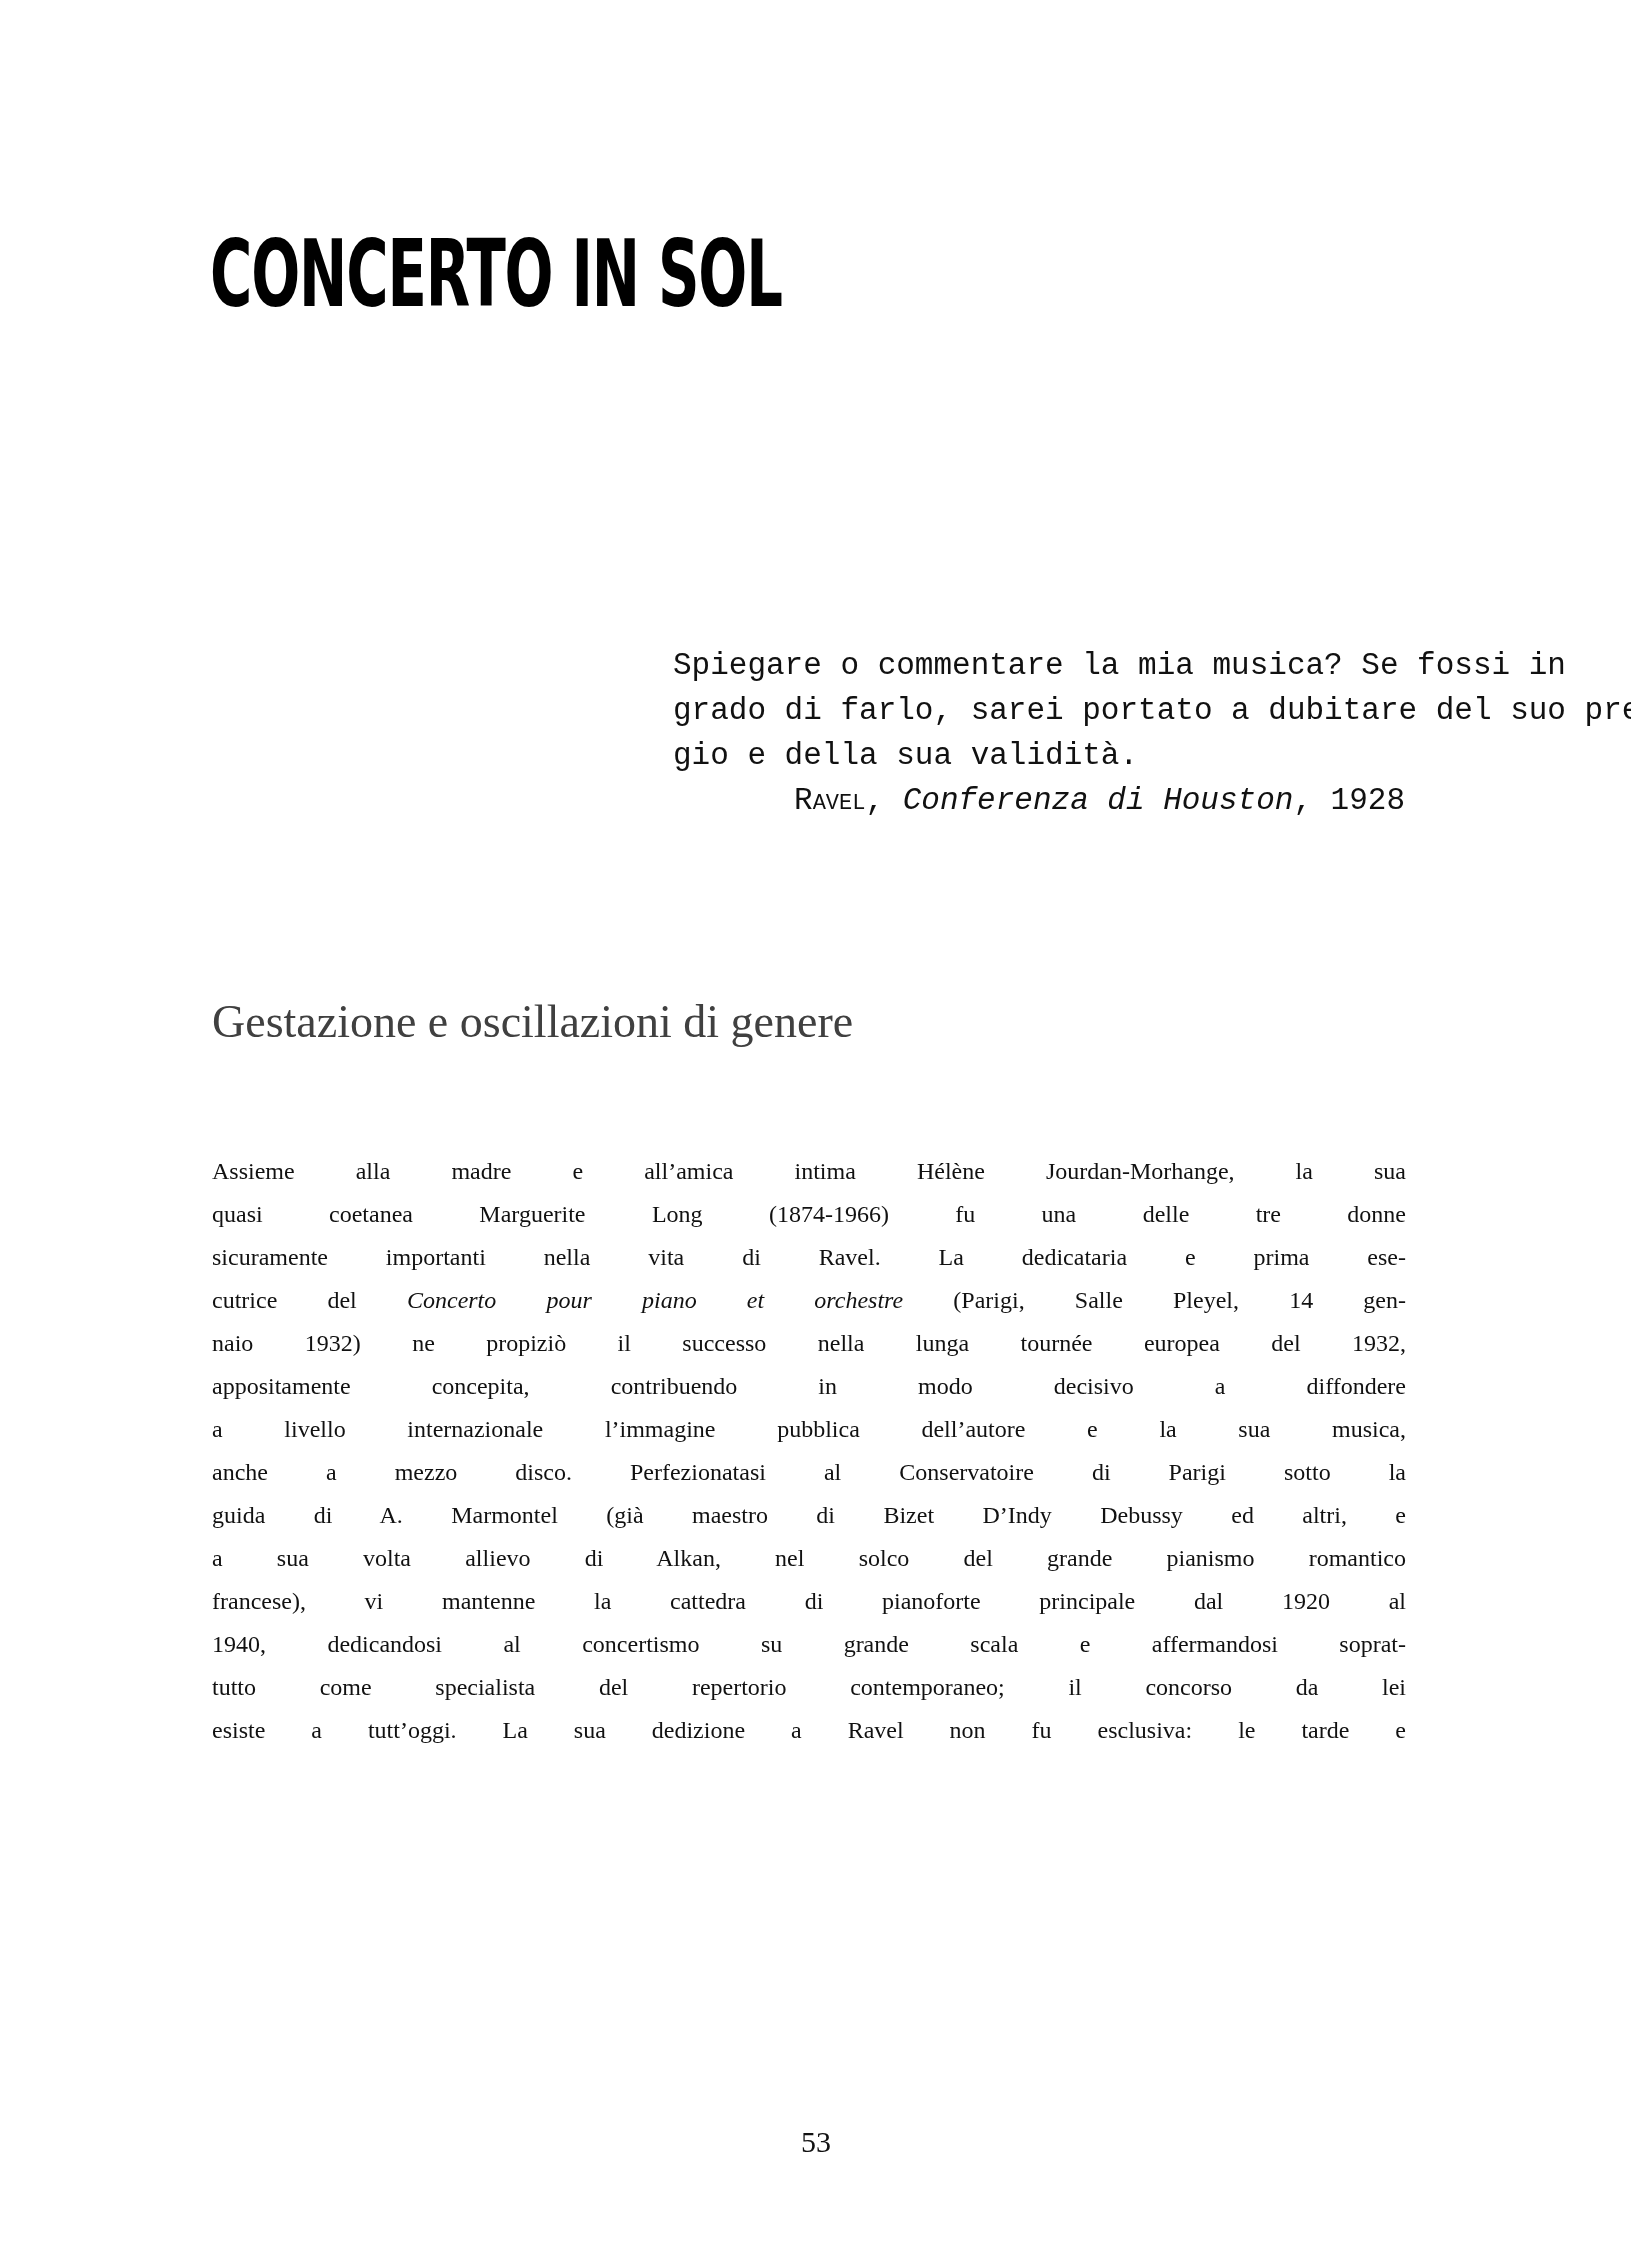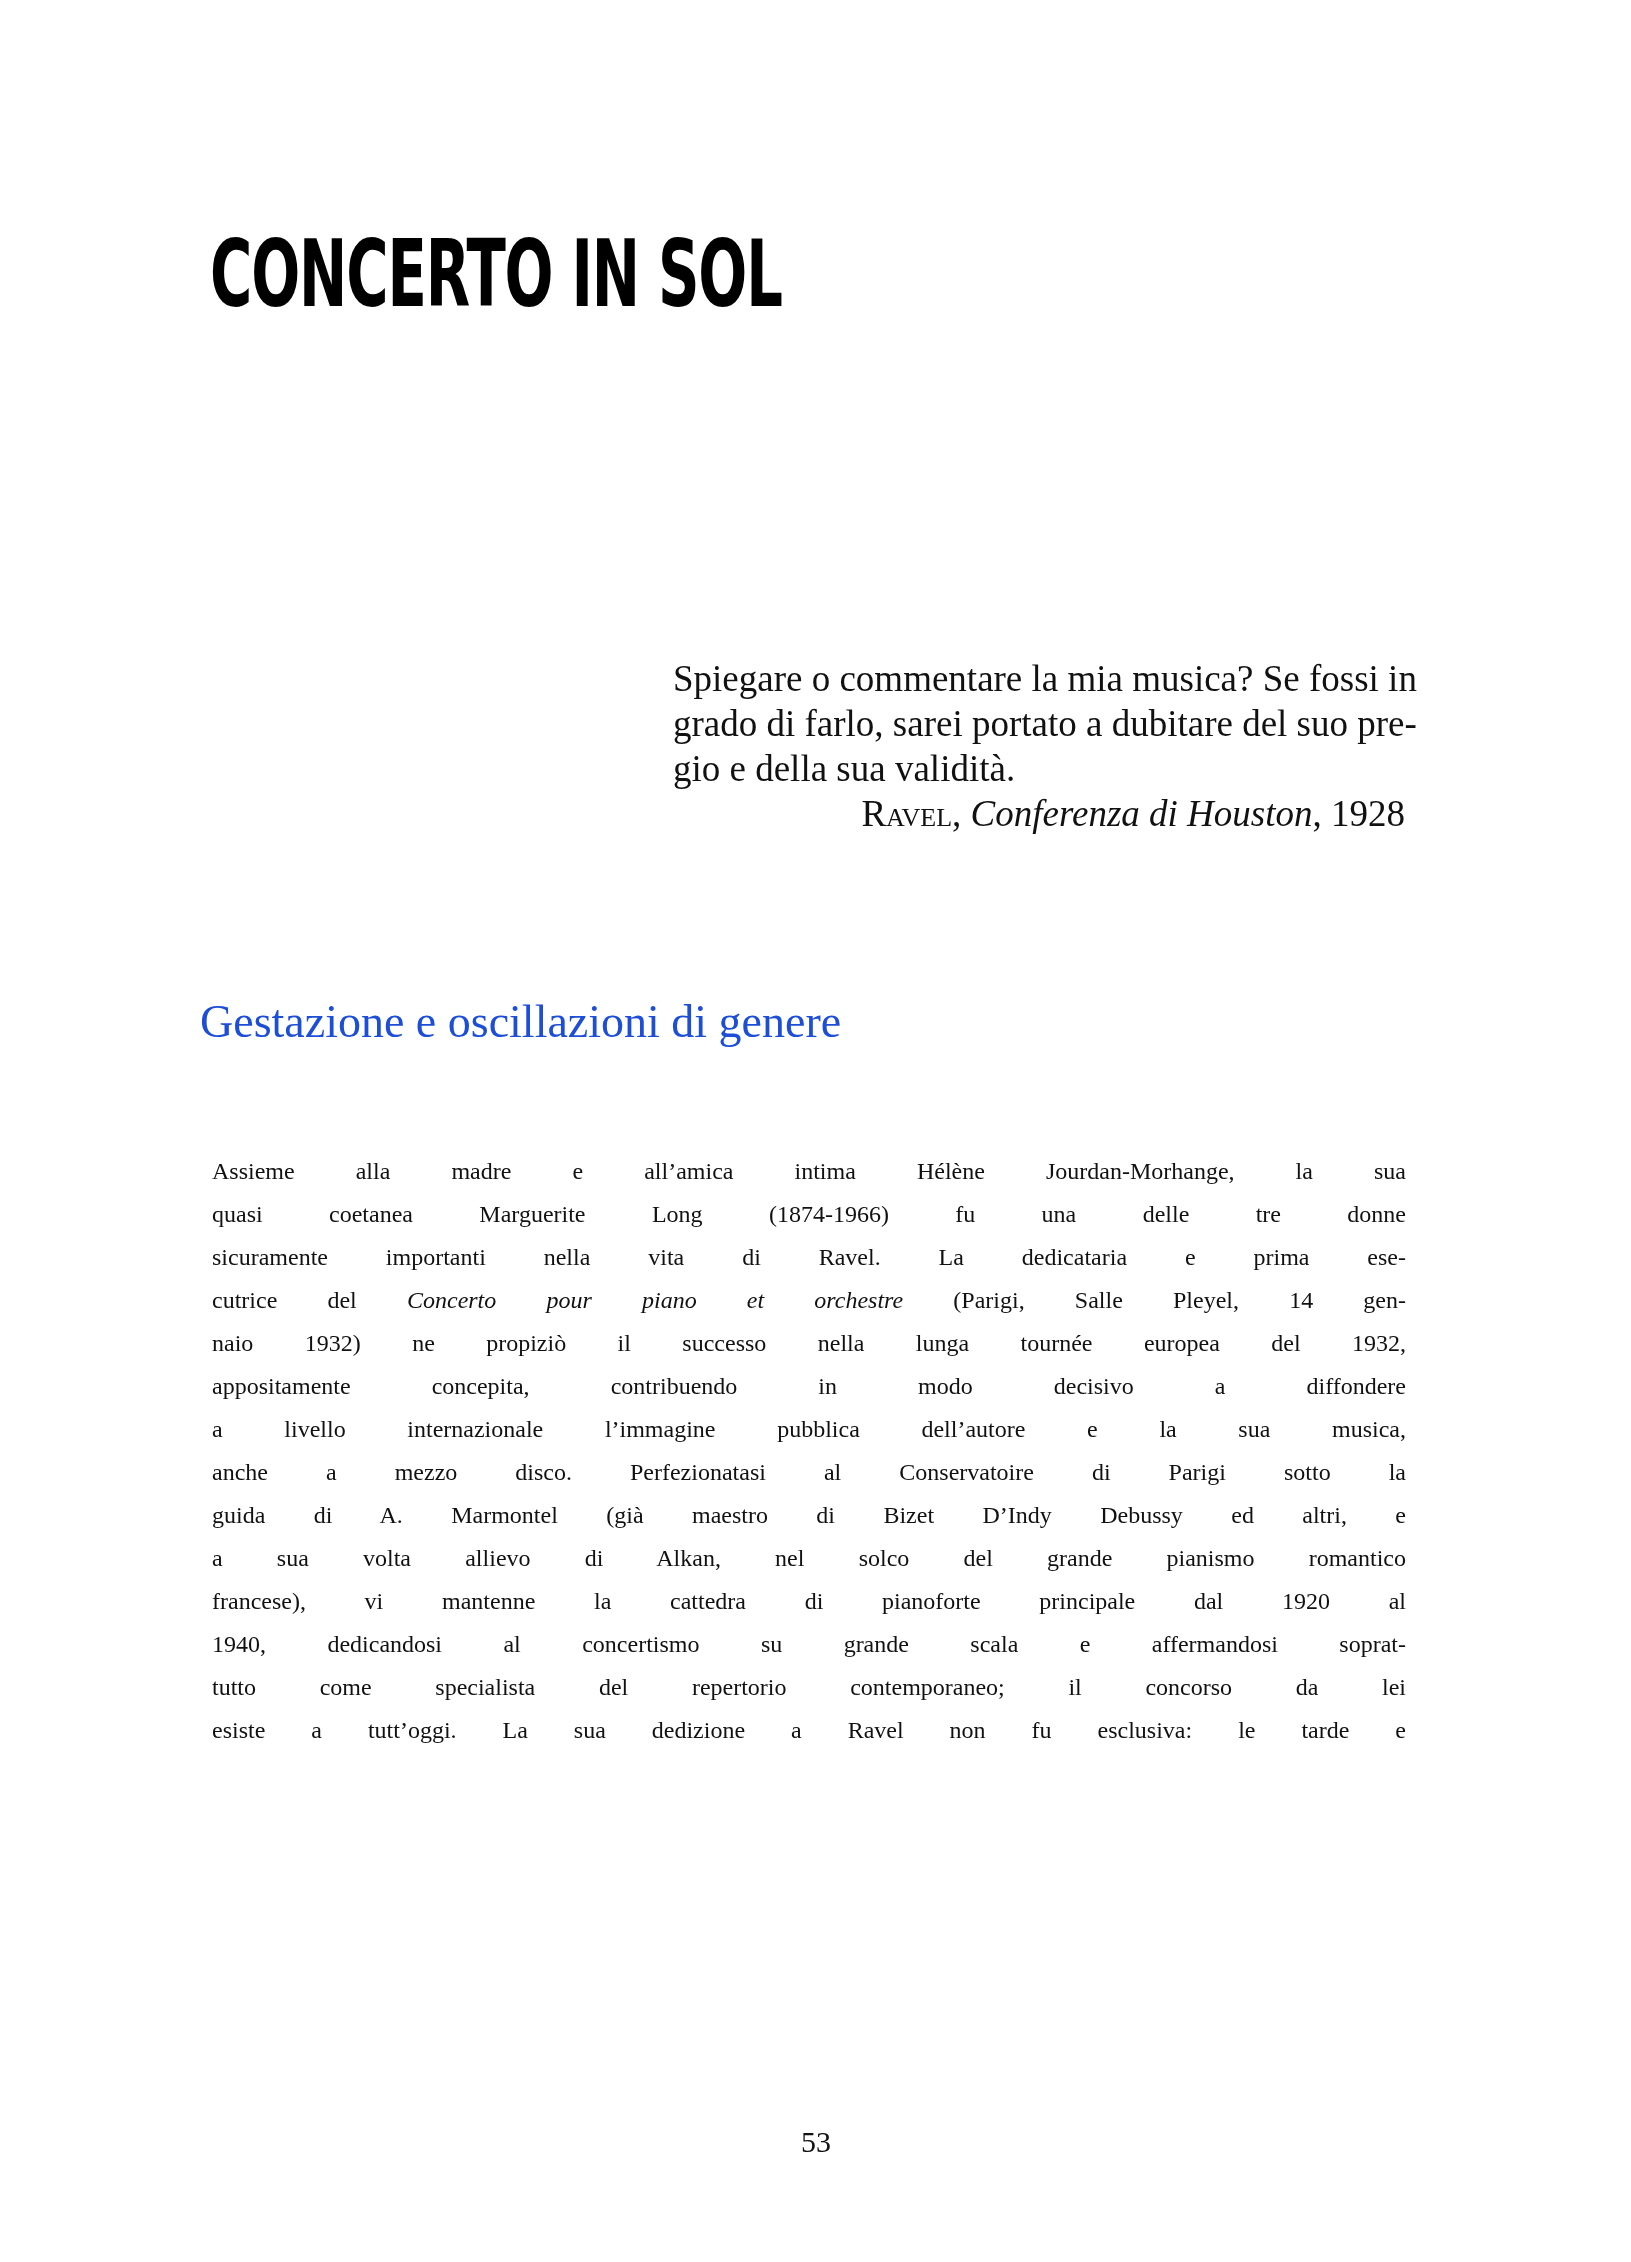--- a/index.html
+++ b/index.html
@@ -7,30 +7,30 @@
   .page { position: absolute; left: 0; top: 0; width: 1632px; height: 2187px; }
   .title {
     position: absolute; left: 210px; top: 225px;
     font-family: "DejaVu Sans", sans-serif; font-weight: bold;
     font-size: 93px; line-height: 98px; letter-spacing: -1.8px;
     transform: scaleX(0.62); transform-origin: left top;
     color: #000; margin: 0; white-space: nowrap;
   }
   .epigraph {
     position: absolute; left: 673px; top: 643px; width: 732px;
-    font-family: Liberation Serif, serif; font-size: 37px; line-height: 45px;
-    text-align: justify; color: #111; margin-top: 13px;
+    font-family: Liberation Mono, monospace; font-size: 31px; line-height: 45px;
+    text-align: justify; color: #111;
   }
   .epigraph .quote { margin: 0; }
   .epigraph .source { margin: 0; text-align: right; }
   .smallcaps { font-variant: small-caps; }
   .subheading {
-    position: absolute; left: 200px; top: 991px;
+    position: absolute; left: 212px; top: 991px;
     font-family: "Liberation Serif", serif; font-size: 46px; line-height: 62px;
-    font-weight: normal; margin: 0; color: #1d4ed8; white-space: nowrap;
+    font-weight: normal; margin: 0; color: #404040; white-space: nowrap;
   }
   .body-text {
     position: absolute; left: 212px; top: 1150px; width: 1194px;
     font-family: "Liberation Serif", serif; font-size: 24px; line-height: 43px;
     color: #111;
   }
   .line { display: block; text-align: justify; text-align-last: justify; white-space: nowrap; height: 43px; }
   .page-number {
     position: absolute; left: 0; width: 1632px; top: 2124px; text-align: center;
     font-family: "Liberation Serif", serif; font-size: 30px; line-height: 36px; color: #111;

